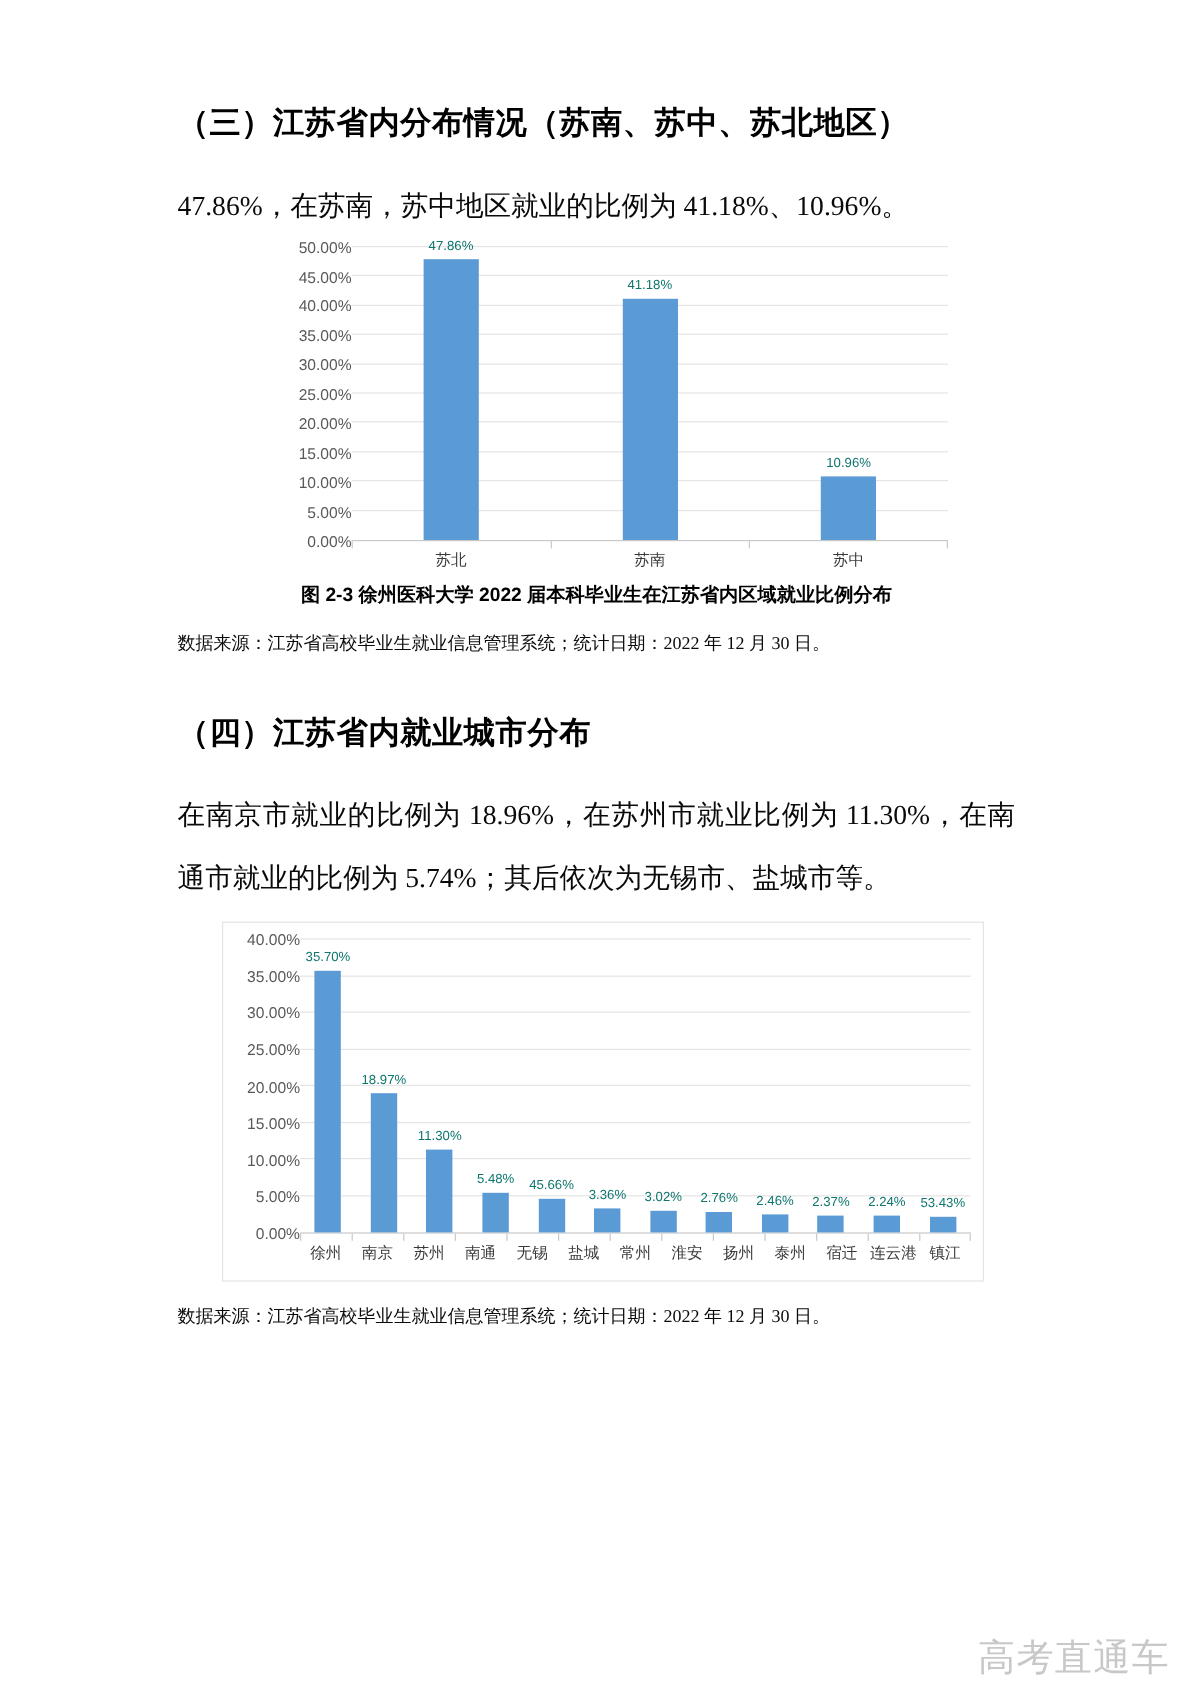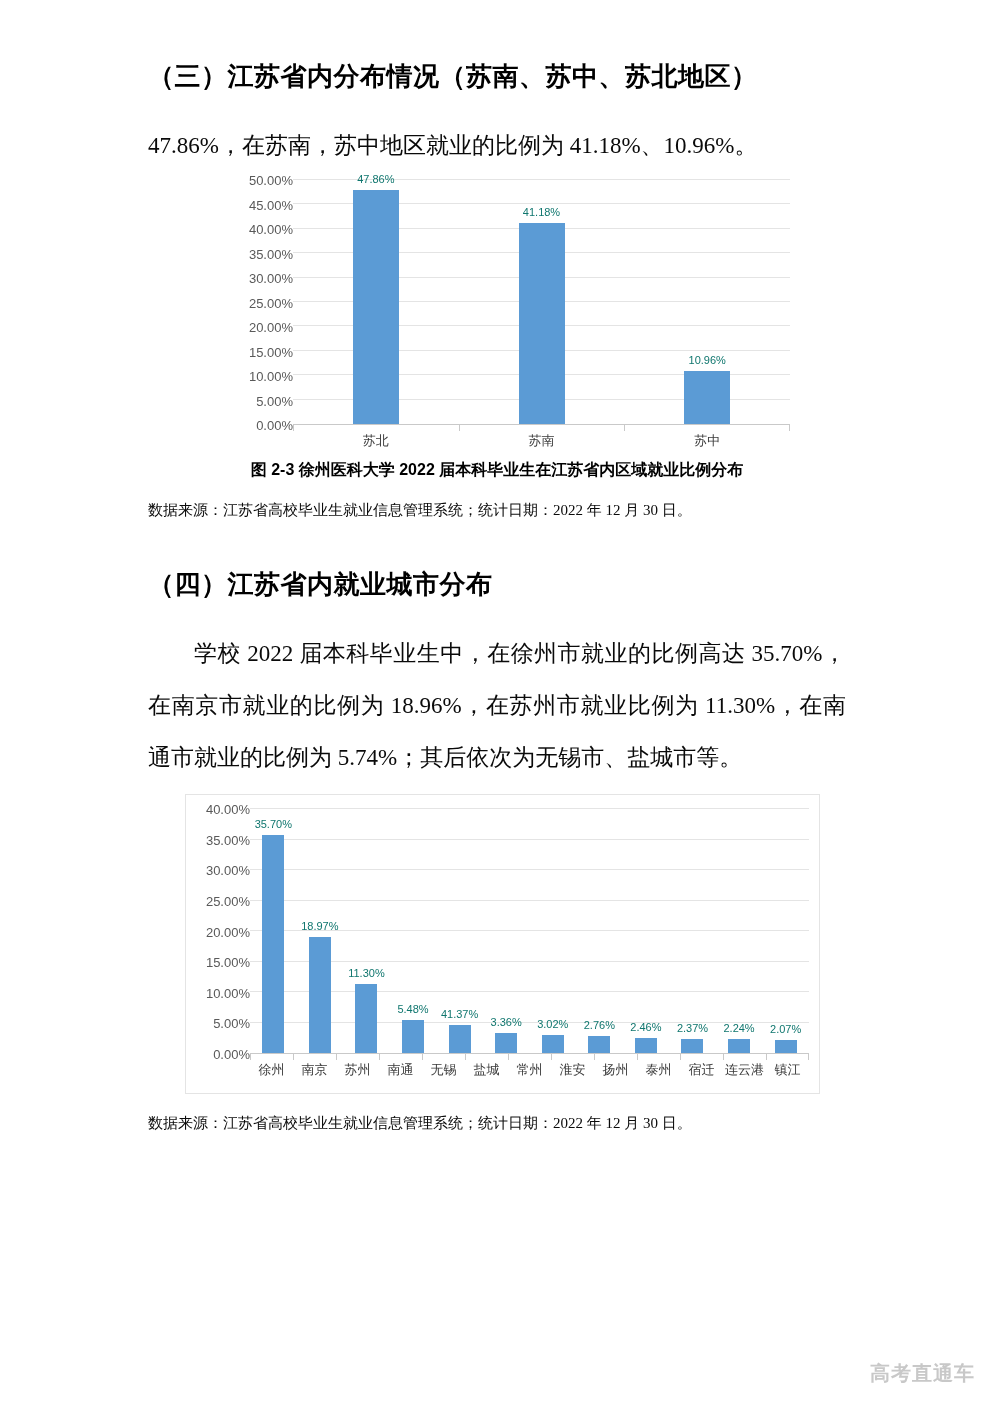--- a/index.html
+++ b/index.html
@@ -5,21 +5,21 @@
   html, body { margin:0; padding:0; background:#ffffff; }
   .page {
     position: relative;
     width: 992px; height: 1403px;
     margin: 0 auto;
     background: #ffffff;
     overflow: hidden;
     font-family: "Liberation Serif", "DejaVu Serif", serif;
     color: #111111;
     box-sizing: border-box;
-    padding: 58px 146px 0 148px;
+    padding: 84px 146px 0 148px;
   }
   h2.sec-heading {
     font-family: "Liberation Sans", "DejaVu Sans", sans-serif;
     font-weight: 700;
     font-size: 26px;
     line-height: 36px;
     margin: 0;
     color: #000000;
     letter-spacing: 0.5px;
   }
@@ -82,27 +82,26 @@
   }
   .sec4 { margin-top: 46px; }
   .page-number {
     margin-top: 22px;
     text-align: center;
     font-size: 15px;
     color: #222222;
   }
   .watermark {
     position: absolute;
-    right: 17px; bottom: 16px;
+    right: 17px; bottom: 0;
     font-family: "Liberation Sans", "DejaVu Sans", sans-serif;
-    font-size: 20px;
+    font-size: 31px;
     color: #c8c8c8;
     letter-spacing: 1px;
     text-shadow: 1px 1px 0 #ffffff;
-    font-weight: bold;
   }
 </style>
 </head>
 <body>
 
 <div class="page">
 
   <section>
     <h2 class="sec-heading">（三）江苏省内分布情况（苏南、苏中、苏北地区）</h2>
     <div class="para">
@@ -158,21 +157,20 @@
       </div>
     </figure>
 
     <div class="fig-caption">图 2-3 徐州医科大学 2022 届本科毕业生在江苏省内区域就业比例分布</div>
     <div class="data-source">数据来源：江苏省高校毕业生就业信息管理系统；统计日期：2022 年 12 月 30 日。</div>
   </section>
 
   <section class="sec4">
     <h2 class="sec-heading">（四）江苏省内就业城市分布</h2>
     <div class="para">
-      <div class="line jline indent">学校 2022 届本科毕业生中，在徐州市就业的比例高达 35.70%，</div>
       <div class="line jline">在南京市就业的比例为 18.96%，在苏州市就业比例为 11.30%，在南</div>
       <div class="line">通市就业的比例为 5.74%；其后依次为无锡市、盐城市等。</div>
     </div>
 
     <figure class="chart2-frame" style="margin-right:0">
       <div class="chart chart2">
         <div class="plot-row">
           <div class="y-axis">
               <div class="ytick" style="bottom: 0%;">0.00%</div>
               <div class="ytick" style="bottom: 12.5%;">5.00%</div>
@@ -203,21 +201,21 @@
               </div>
               <div class="bar-cell">
                 <div class="bar-value" style="bottom: calc(28.25% + 5px);">11.30%</div>
                 <div class="bar" style="height: 28.25%; background: rgb(91, 155, 213);"></div>
               </div>
               <div class="bar-cell">
                 <div class="bar-value" style="bottom: calc(13.7% + 5px);">5.48%</div>
                 <div class="bar" style="height: 13.7%; background: rgb(91, 155, 213);"></div>
               </div>
               <div class="bar-cell">
-                <div class="bar-value" style="bottom: calc(11.325% + 5px);">41.37%</div>
+                <div class="bar-value" style="bottom: calc(11.325% + 5px);">45.66%</div>
                 <div class="bar" style="height: 11.325%; background: rgb(91, 155, 213);"></div>
               </div>
               <div class="bar-cell">
                 <div class="bar-value" style="bottom: calc(8.4% + 5px);">3.36%</div>
                 <div class="bar" style="height: 8.4%; background: rgb(91, 155, 213);"></div>
               </div>
               <div class="bar-cell">
                 <div class="bar-value" style="bottom: calc(7.55% + 5px);">3.02%</div>
                 <div class="bar" style="height: 7.55%; background: rgb(91, 155, 213);"></div>
               </div>
@@ -231,21 +229,21 @@
               </div>
               <div class="bar-cell">
                 <div class="bar-value" style="bottom: calc(5.925% + 5px);">2.37%</div>
                 <div class="bar" style="height: 5.925%; background: rgb(91, 155, 213);"></div>
               </div>
               <div class="bar-cell">
                 <div class="bar-value" style="bottom: calc(5.6% + 5px);">2.24%</div>
                 <div class="bar" style="height: 5.6%; background: rgb(91, 155, 213);"></div>
               </div>
               <div class="bar-cell">
-                <div class="bar-value" style="bottom: calc(5.175% + 5px);">2.07%</div>
+                <div class="bar-value" style="bottom: calc(5.175% + 5px);">53.43%</div>
                 <div class="bar" style="height: 5.175%; background: rgb(91, 155, 213);"></div>
               </div>
             </div>
         </div>
         <div class="x-axis">
             <div class="x-cell">徐州</div>
             <div class="x-cell">南京</div>
             <div class="x-cell">苏州</div>
             <div class="x-cell">南通</div>
             <div class="x-cell">无锡</div>

